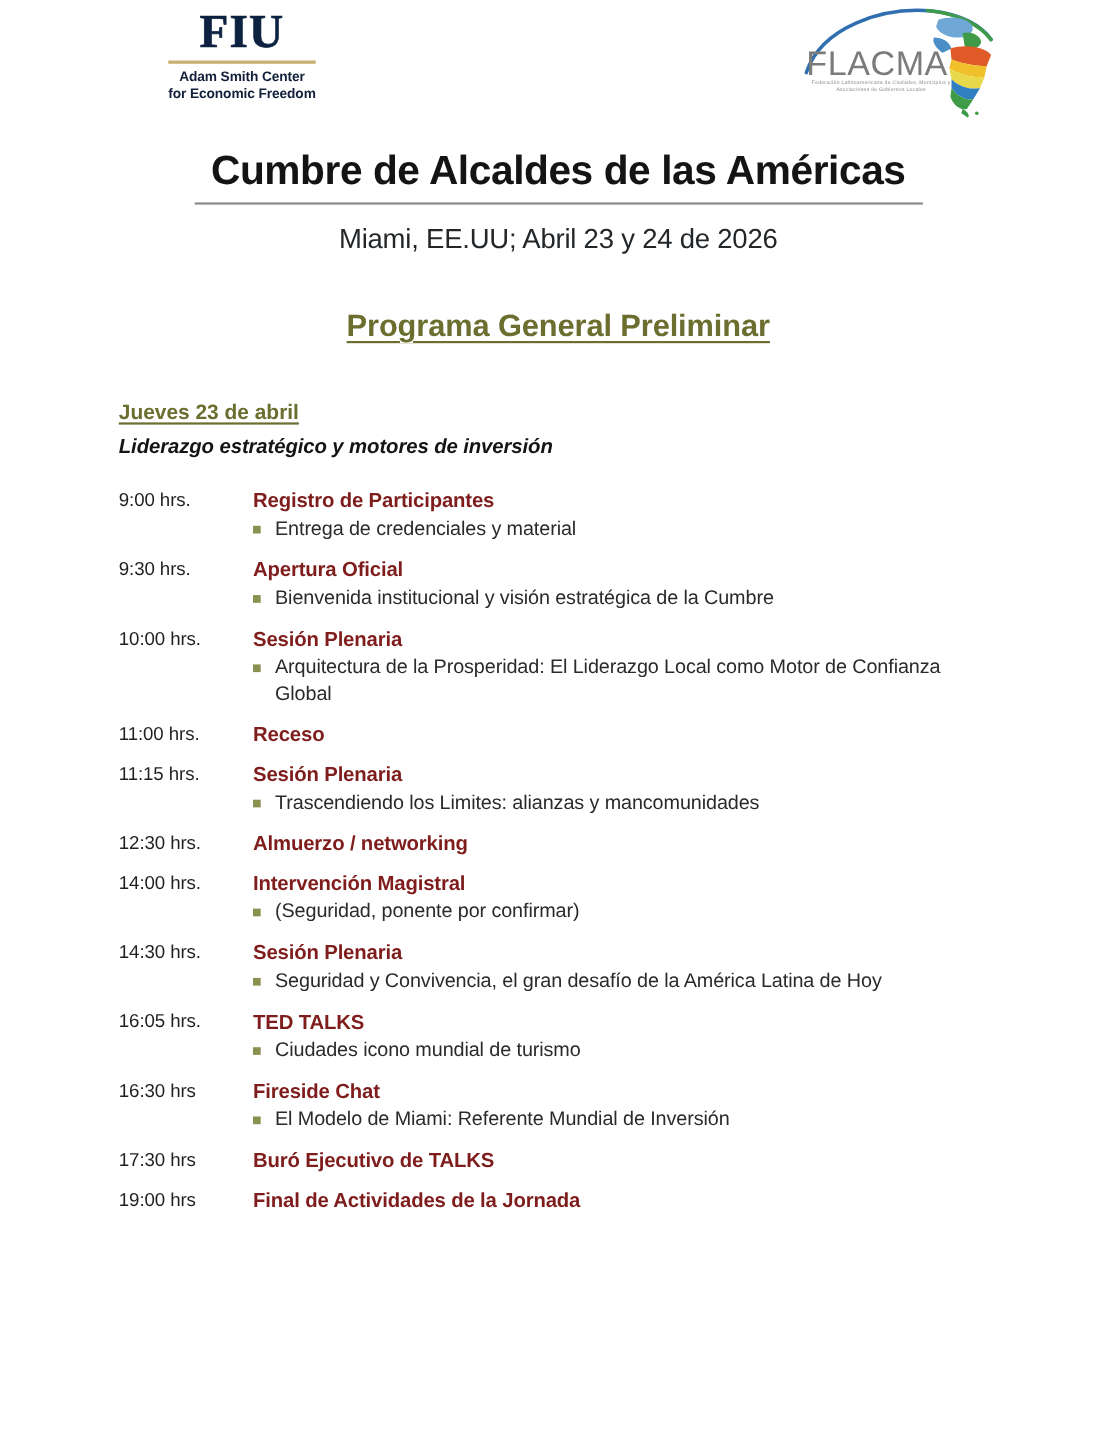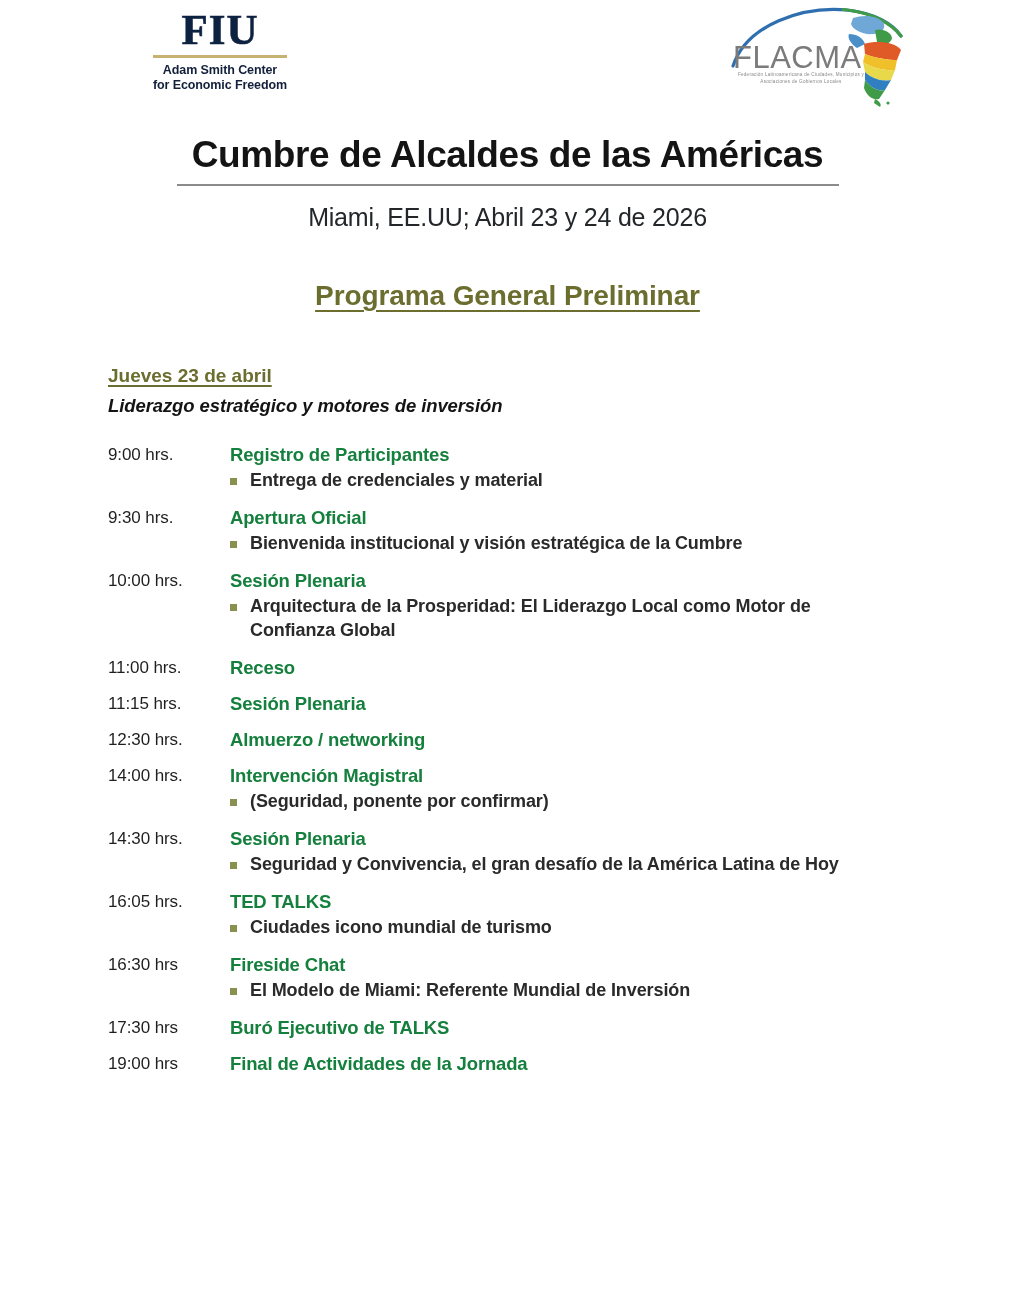--- a/index.html
+++ b/index.html
@@ -162,25 +162,25 @@
     padding-top: 2px;
     letter-spacing: -0.1px;
   }
   .item-body {
     padding-left: 34px;
     flex: 1 1 auto;
   }
   .item-title {
     font-size: 18.5px;
     font-weight: bold;
-    color: #15803d;
+    color: #7f1d1d;
     letter-spacing: -0.15px;
     line-height: 1.25;
   }
-  .bullets { margin-top: 2px; font-weight: bold; }
+  .bullets { margin-top: 2px; }
   .bullet-row {
     display: flex;
     align-items: flex-start;
     margin-top: 3px;
   }
   .bullet-mark {
     flex: 0 0 auto;
     width: 7px;
     height: 7px;
     background: #8a9150;
@@ -287,20 +287,26 @@
       <div class="agenda-item">
         <div class="item-time">11:00 hrs.</div>
         <div class="item-body">
           <div class="item-title">Receso</div>
         </div>
       </div>
       <div class="agenda-item">
         <div class="item-time">11:15 hrs.</div>
         <div class="item-body">
           <div class="item-title">Sesión Plenaria</div>
+          <div class="bullets">
+            <div class="bullet-row">
+              <span class="bullet-mark"></span>
+              <span class="bullet-text">Trascendiendo los Limites: alianzas y mancomunidades</span>
+            </div>
+          </div>
         </div>
       </div>
       <div class="agenda-item">
         <div class="item-time">12:30 hrs.</div>
         <div class="item-body">
           <div class="item-title">Almuerzo / networking</div>
         </div>
       </div>
       <div class="agenda-item">
         <div class="item-time">14:00 hrs.</div>

